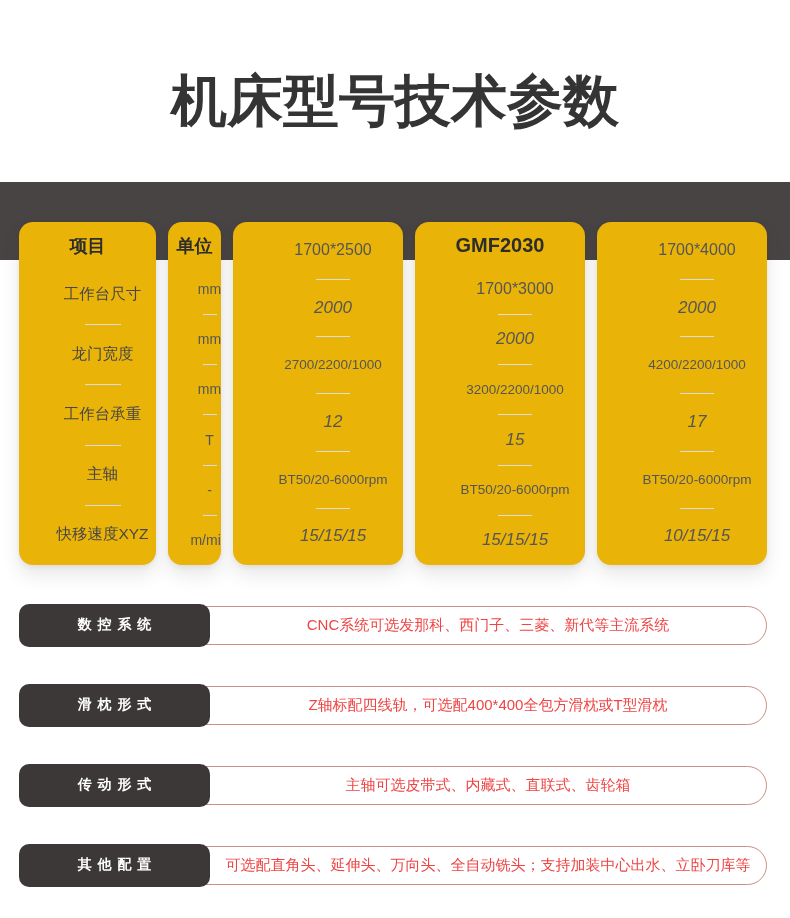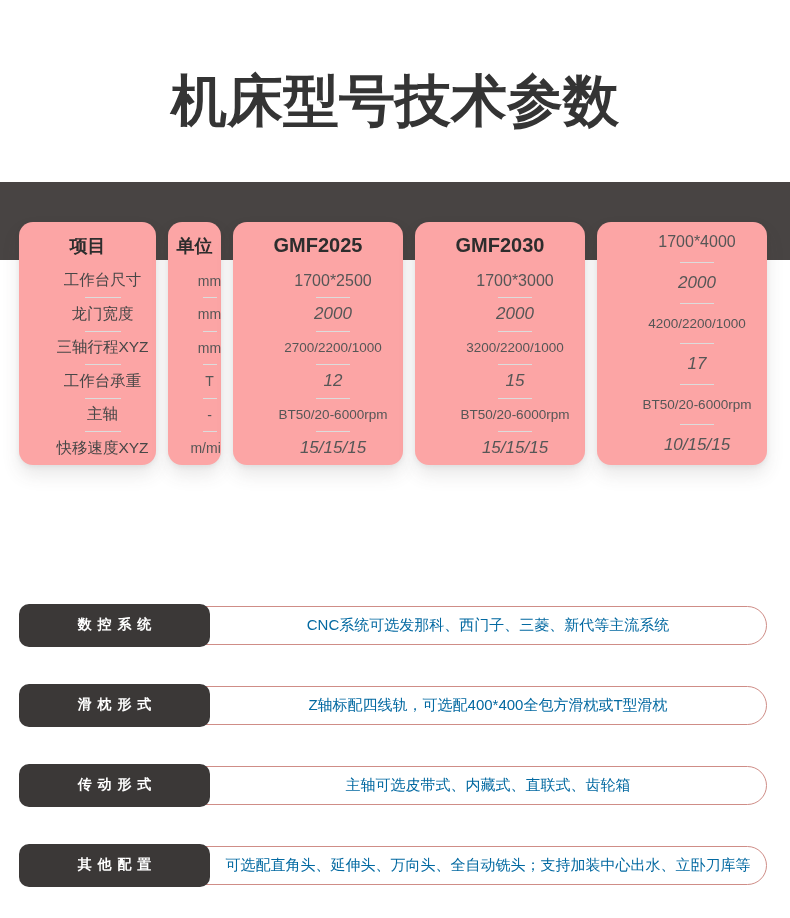--- a/index.html
+++ b/index.html
@@ -21,23 +21,23 @@
   .spec-area { position: relative; margin-top: 44px; height: 383px; }
   .band {
     position: absolute; top: 0; left: 0; right: 0; height: 78px;
     background: #484443;
   }
   .cards {
     position: absolute; top: 40px; left: 19px;
     display: flex; gap: 12px;
   }
   .card {
-    background: #fca5a5;
+    background: #eab308;
     border-radius: 14px;
-    height: 243px;
+    height: 343px;
     box-shadow: 0 10px 18px rgba(70,66,65,.12), 0 2px 5px rgba(70,66,65,.08);
     display: flex; flex-direction: column;
     overflow: hidden;
   }
   .col-a { width: 137px; --sep: 36px; }
   .col-b { width: 53px;  --sep: 14px; }
   .col-c { width: 170px; --sep: 34px; }
   .card .hdr {
     height: 42px; flex: 0 0 42px;
     display: flex; align-items: center; justify-content: center;
@@ -63,21 +63,21 @@
   .cell.sm { font-size: 13.5px; }
   .cell.md { font-size: 17px; font-style: italic; }
   
   .features { margin-top: 39px; }
   .feature-row { position: relative; height: 43px; margin-bottom: 37px; }
   .pill {
     position: absolute; left: 19px; right: 23px; top: 2px; bottom: 2px;
     border: 1px solid #cf8d87; border-radius: 20px;
     display: flex; align-items: center; justify-content: center;
     padding-left: 190px;
-    font-size: 15px; color: #0369a1;
+    font-size: 15px; color: #ef4444;
     background: #ffffff;
   }
   .tag {
     position: absolute; left: 19px; top: 0; bottom: 0; width: 191px;
     background: #3b3837; border-radius: 10px;
     display: flex; align-items: center; justify-content: center;
     color: #ffffff; font-weight: 700; font-size: 14px;
   }
   .tag span { letter-spacing: 0.42em; padding-left: 0.42em; }
 </style>
@@ -88,41 +88,39 @@
 
 <div class="spec-area">
   <div class="band"></div>
   <div class="cards">
 
     <div class="card col-a">
       <div class="hdr">项目</div>
       <div class="cells">
         <div class="cell">工作台尺寸</div>
         <div class="cell">龙门宽度</div>
-        <div class="cell">三轴行程XYZ</div>
         <div class="cell">工作台承重</div>
         <div class="cell">主轴</div>
         <div class="cell">快移速度XYZ</div>
       </div>
     </div>
 
     <div class="card col-b">
       <div class="hdr">单位</div>
       <div class="cells">
         <div class="cell">mm</div>
         <div class="cell">mm</div>
         <div class="cell">mm</div>
         <div class="cell">T</div>
         <div class="cell">-</div>
         <div class="cell">m/min</div>
       </div>
     </div>
 
     <div class="card col-c">
-      <div class="hdr">GMF2025</div>
       <div class="cells">
         <div class="cell">1700*2500</div>
         <div class="cell md">2000</div>
         <div class="cell sm">2700/2200/1000</div>
         <div class="cell md">12</div>
         <div class="cell sm">BT50/20-6000rpm</div>
         <div class="cell md">15/15/15</div>
       </div>
     </div>
 

